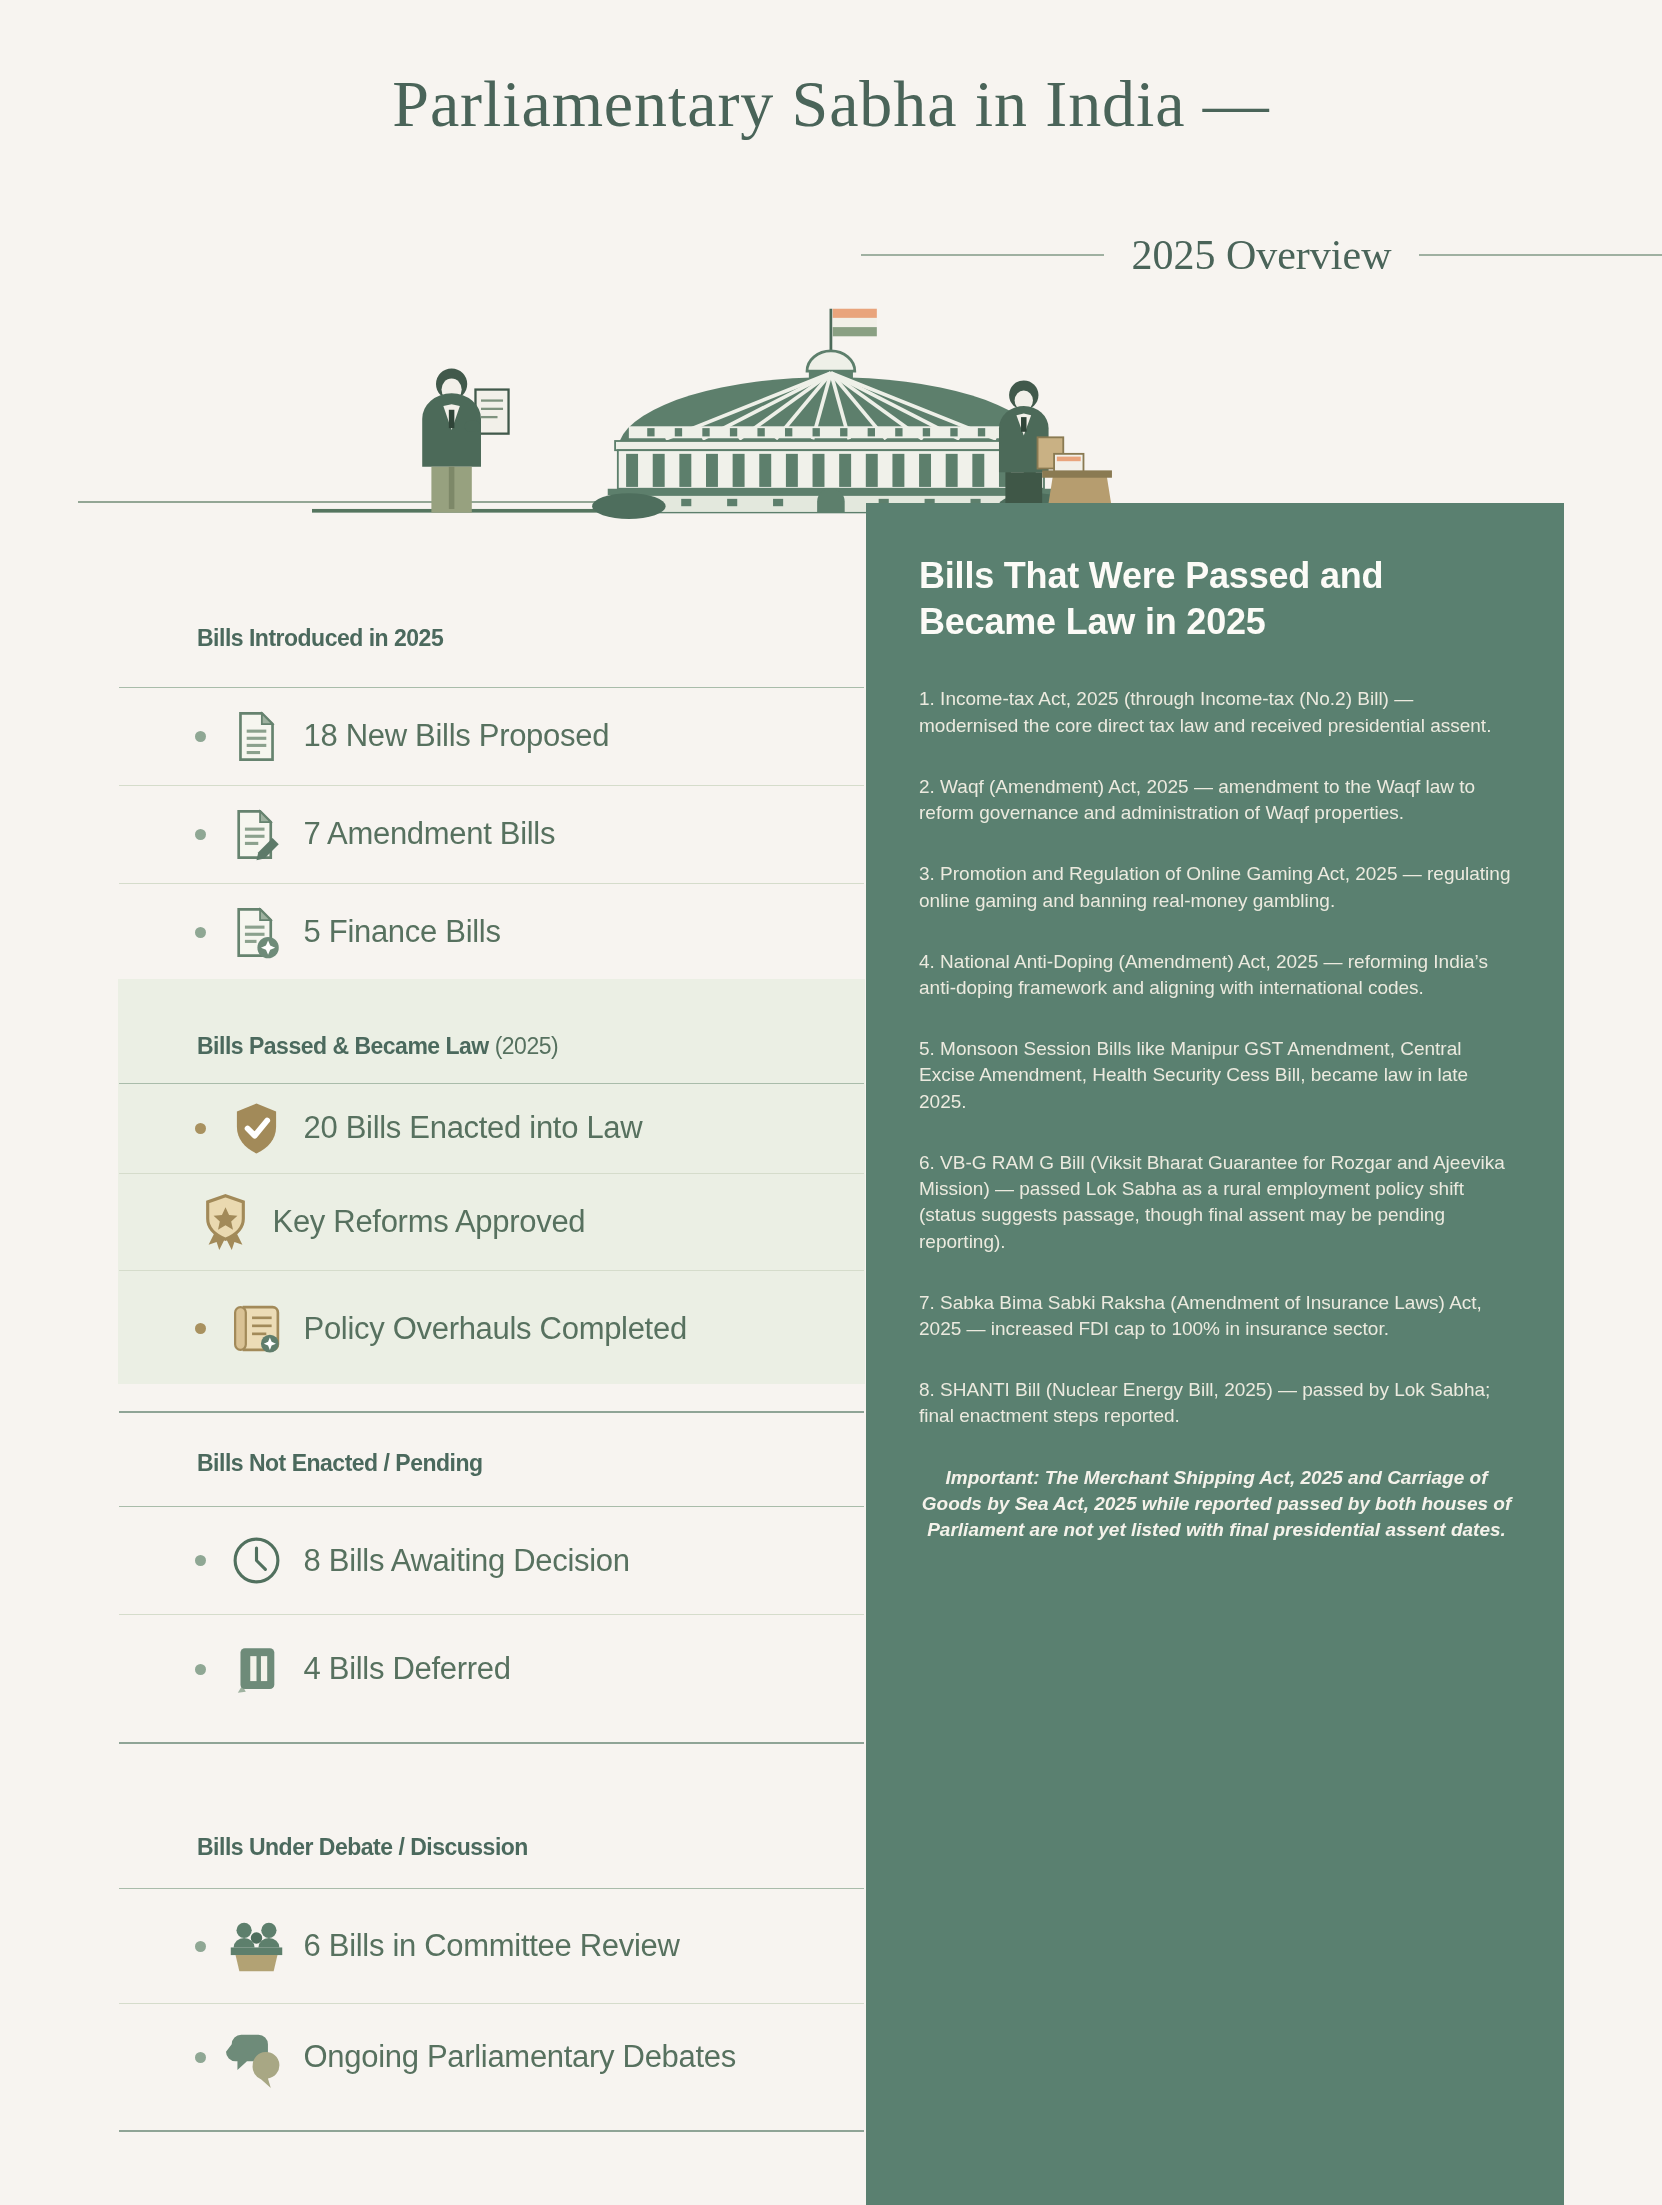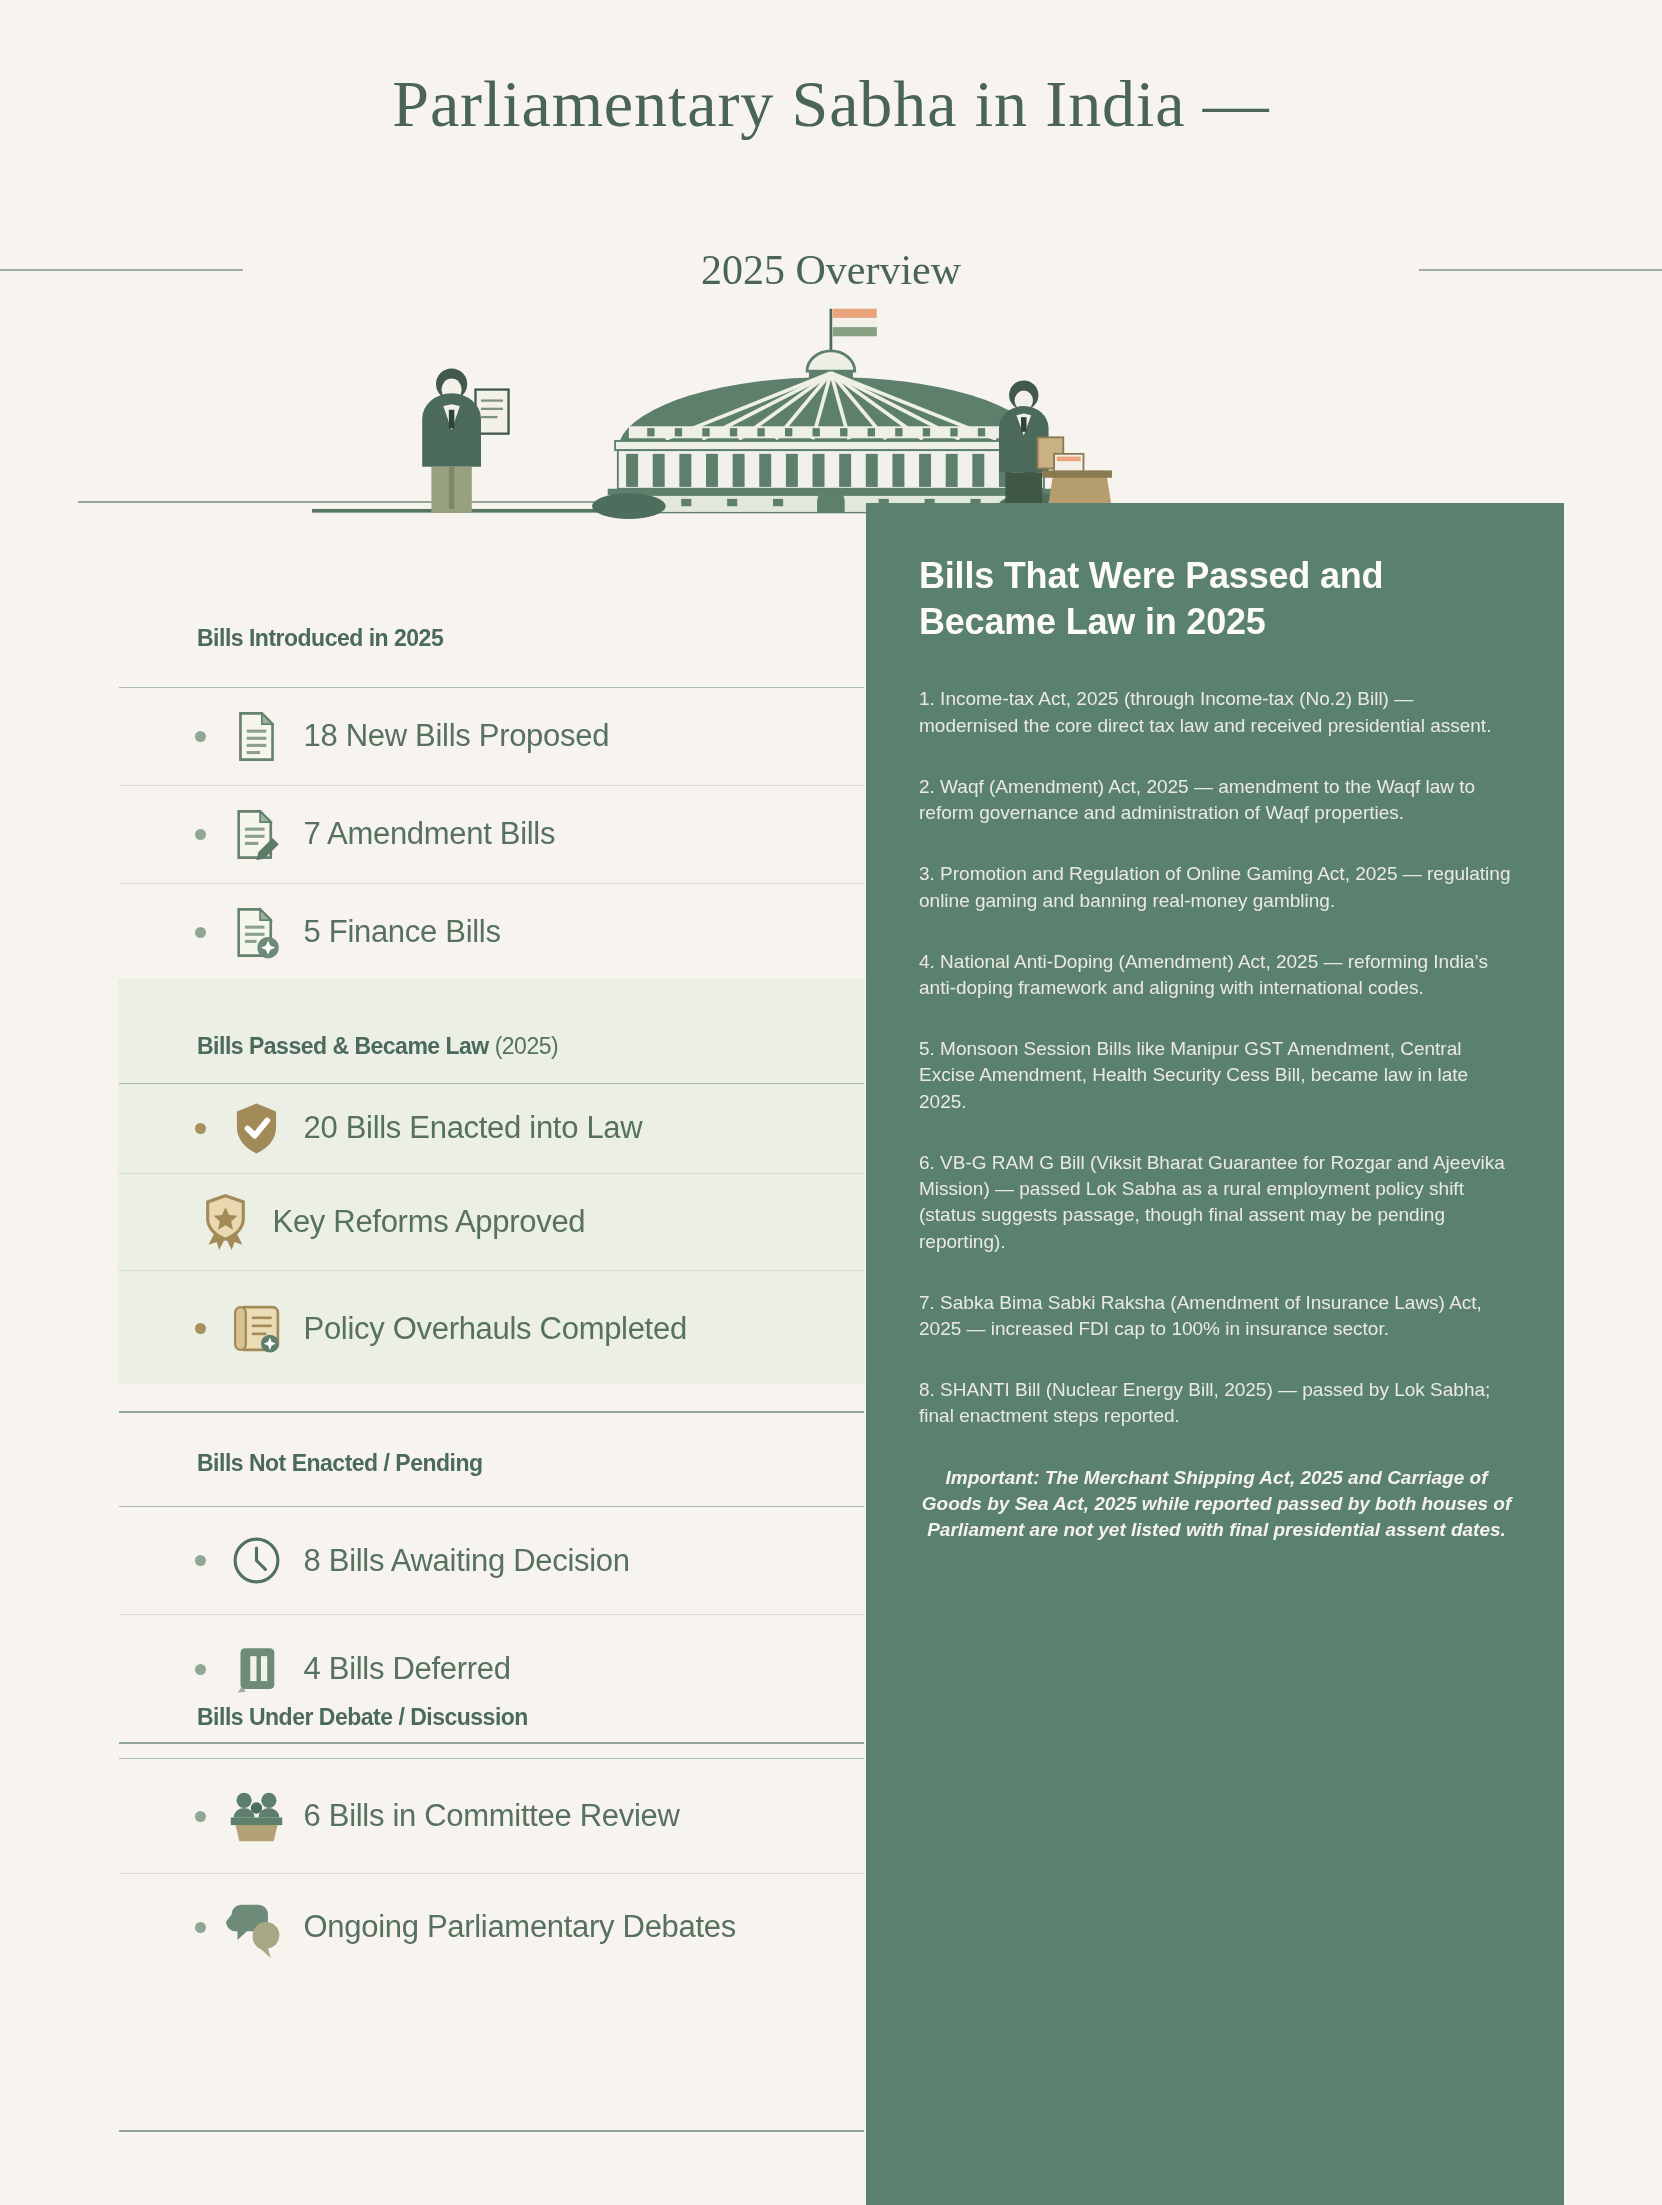--- a/index.html
+++ b/index.html
@@ -11,22 +11,22 @@
     overflow:hidden;
   }
   
   .title{
     position:absolute;top:66px;left:0;width:100%;
     margin:0;text-align:center;
     font-family:"Liberation Serif",serif;font-weight:400;
     font-size:66px;color:#4a6459;letter-spacing:0.9px;
   }
   .subtitle-row{
-    position:absolute;top:246px;left:0;width:100%;
-    display:flex;align-items:center;justify-content:space-between;gap:27.5px;
+    position:absolute;top:231px;left:0;width:100%;
+    display:flex;align-items:center;justify-content:flex-end;gap:27.5px;
   }
   .subline{width:243px;height:1.8px;background:#9fb0a1;}
   .subtitle{
     font-family:"Liberation Serif",serif;
     font-size:42px;color:#4a6459;
   }
   
   .illustration{position:absolute;left:312px;top:283px;z-index:1;}
   .top-rule{position:absolute;left:78px;top:501px;width:788px;height:1.8px;background:#93a695;z-index:0;}
   
@@ -46,21 +46,21 @@
   .row:last-child{border-bottom:none;}
   .dot{width:11px;height:11px;border-radius:50%;background:#8fa794;flex:0 0 11px;margin-right:20px;}
   .row.gold .dot{background:#a8915f;}
   .ic{width:61px;height:61px;flex:0 0 61px;margin-right:16.5px;display:flex;align-items:center;justify-content:center;}
   .lbl{font-size:31px;color:#57715f;letter-spacing:-0.3px;white-space:nowrap;}
   .h106{height:97px}.h97{height:89px}.h104{height:96px}.h126{height:116px}
   .h116{height:107px}.h118{height:108px}.h124{height:114px}.h115{height:106px}
   #sec1{top:617px}
   #sec2{top:1025px}
   #sec3{top:1442px}
-  #sec4{top:1696px}
+  #sec4{top:1826px}
   .divider{position:absolute;left:119px;width:745px;height:1.8px;background:#8fa496;z-index:1;}
   #div1{top:1411px}
   #div2{top:1742px}
   #div3{top:2130px}
   
   .panel{
     position:absolute;left:866px;top:503px;width:698px;height:1703px;
     background:#5a8070;z-index:2;box-sizing:border-box;
     padding:50px 50px 8px 53px;
   }

